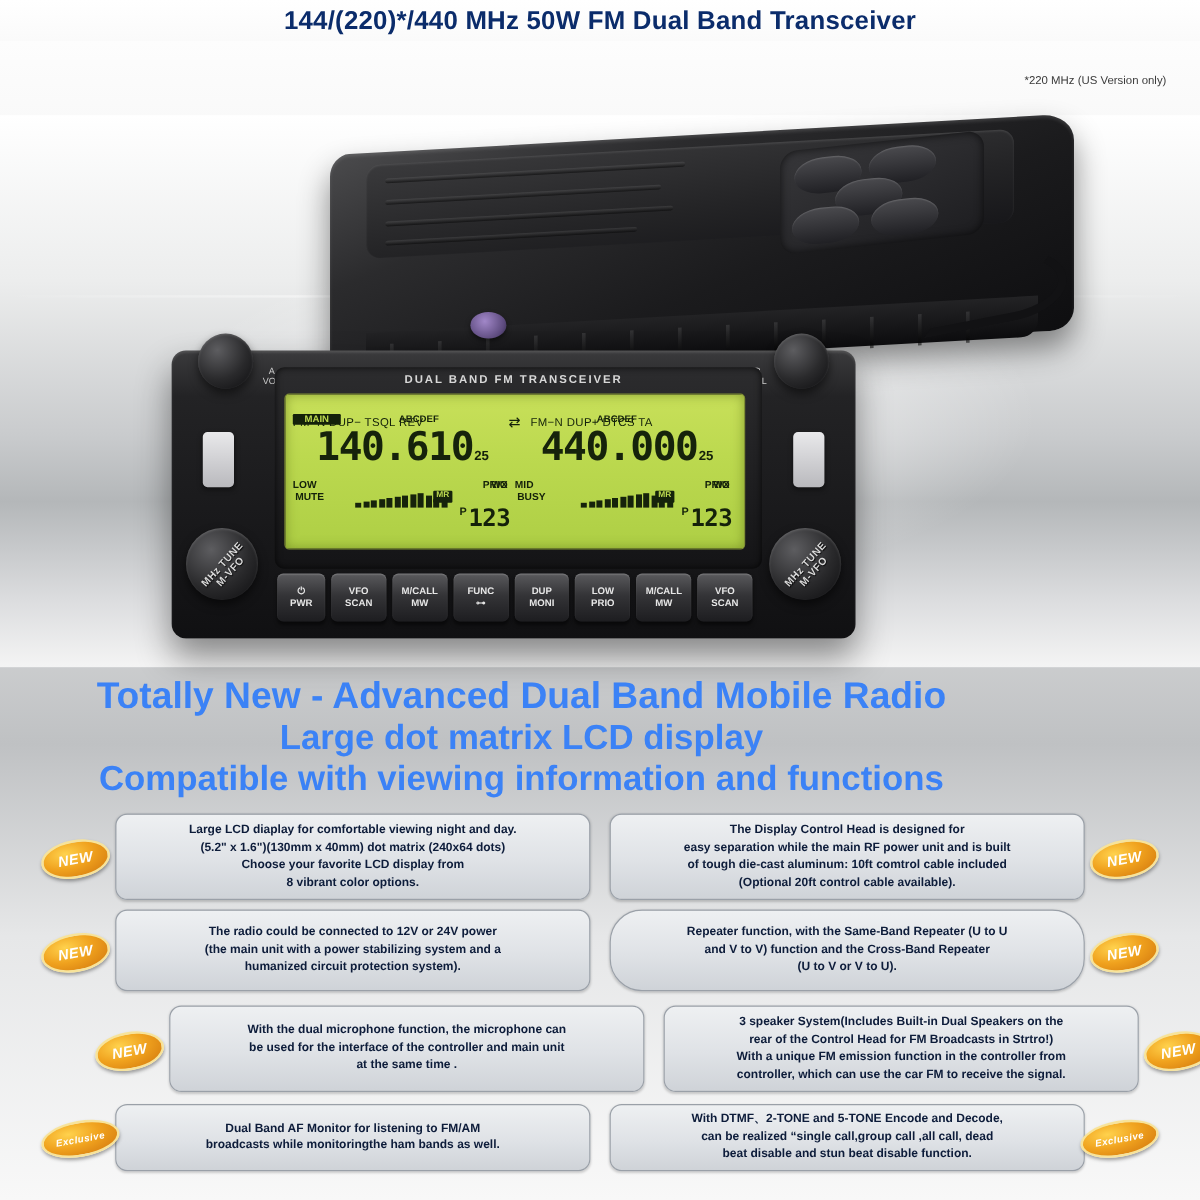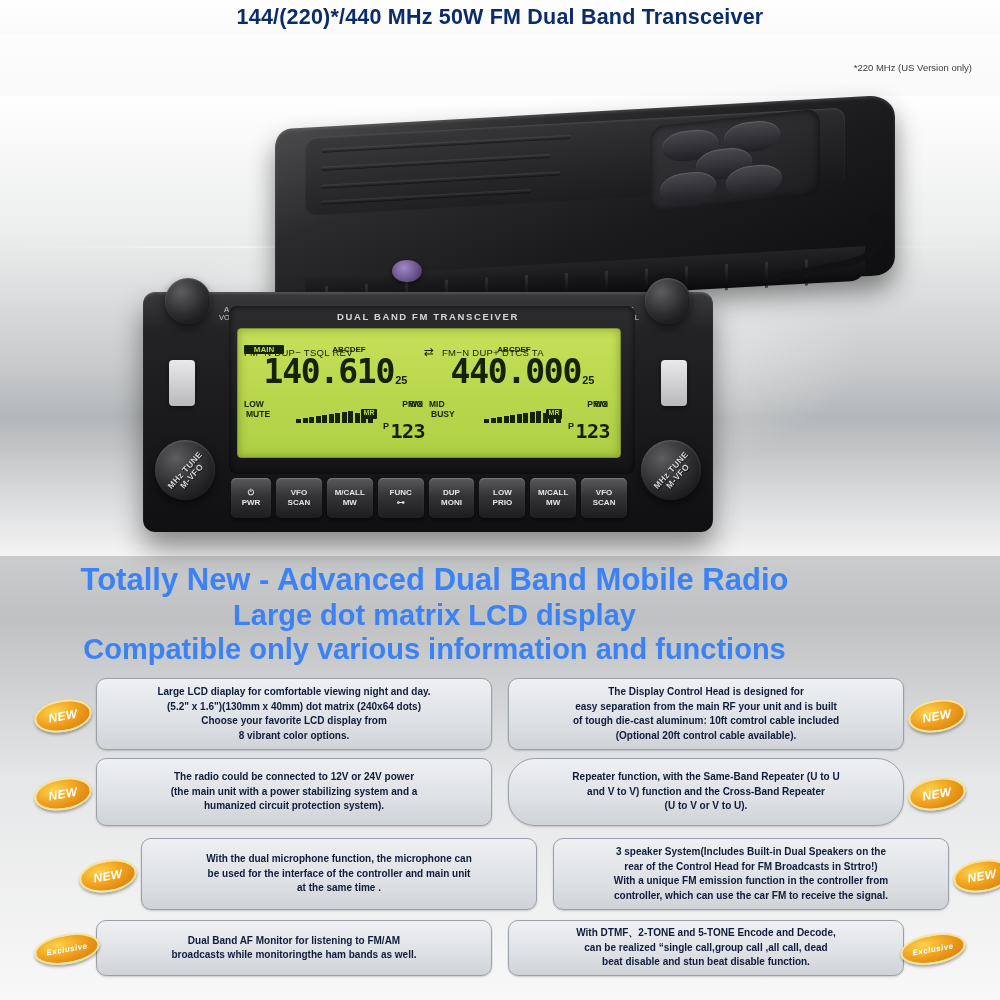--- a/index.html
+++ b/index.html
@@ -427,41 +427,41 @@
           <span>VFO</span>
           <span>SCAN</span>
         </div>
       </div>
   </div>
 </div>
 
 <div class="headline">
   <div class="l1">Totally New - Advanced Dual Band Mobile Radio</div>
   <div class="l2">Large dot matrix LCD display</div>
-  <div class="l3">Compatible only various information and functions</div>
+  <div class="l3">Compatible with viewing information and functions</div>
 </div>
 
 <div class="features" id="features">
     <div class="frow" style="top: 0px; height: 72px;">
       <div class="fcol">
         <div class="fbox" style="left: 96px; right: 8px;">
           <div>
             <span>Large LCD diaplay for comfortable viewing night and day.</span>
             <span>(5.2" x 1.6")(130mm x 40mm) dot matrix (240x64 dots)</span>
             <span>Choose your favorite LCD display from</span>
             <span>8 vibrant color options.</span>
           </div>
         </div>
         <div class="badge" style="left: 34px; top: 22px;">NEW</div>
       </div>
       <div class="fcol">
         <div class="fbox" style="left: 8px; right: 96px;">
           <div>
             <span>The Display Control Head is designed for</span>
-            <span>easy separation from the main RF your unit and is built</span>
+            <span>easy separation while the main RF power unit and is built</span>
             <span>of tough die-cast aluminum: 10ft comtrol cable included</span>
             <span>(Optional 20ft control cable available).</span>
           </div>
         </div>
         <div class="badge" style="right: 34px; top: 22px;">NEW</div>
       </div>
     </div>
     <div class="frow" style="top: 80px; height: 68px;">
       <div class="fcol">
         <div class="fbox" style="left: 96px; right: 8px;">

